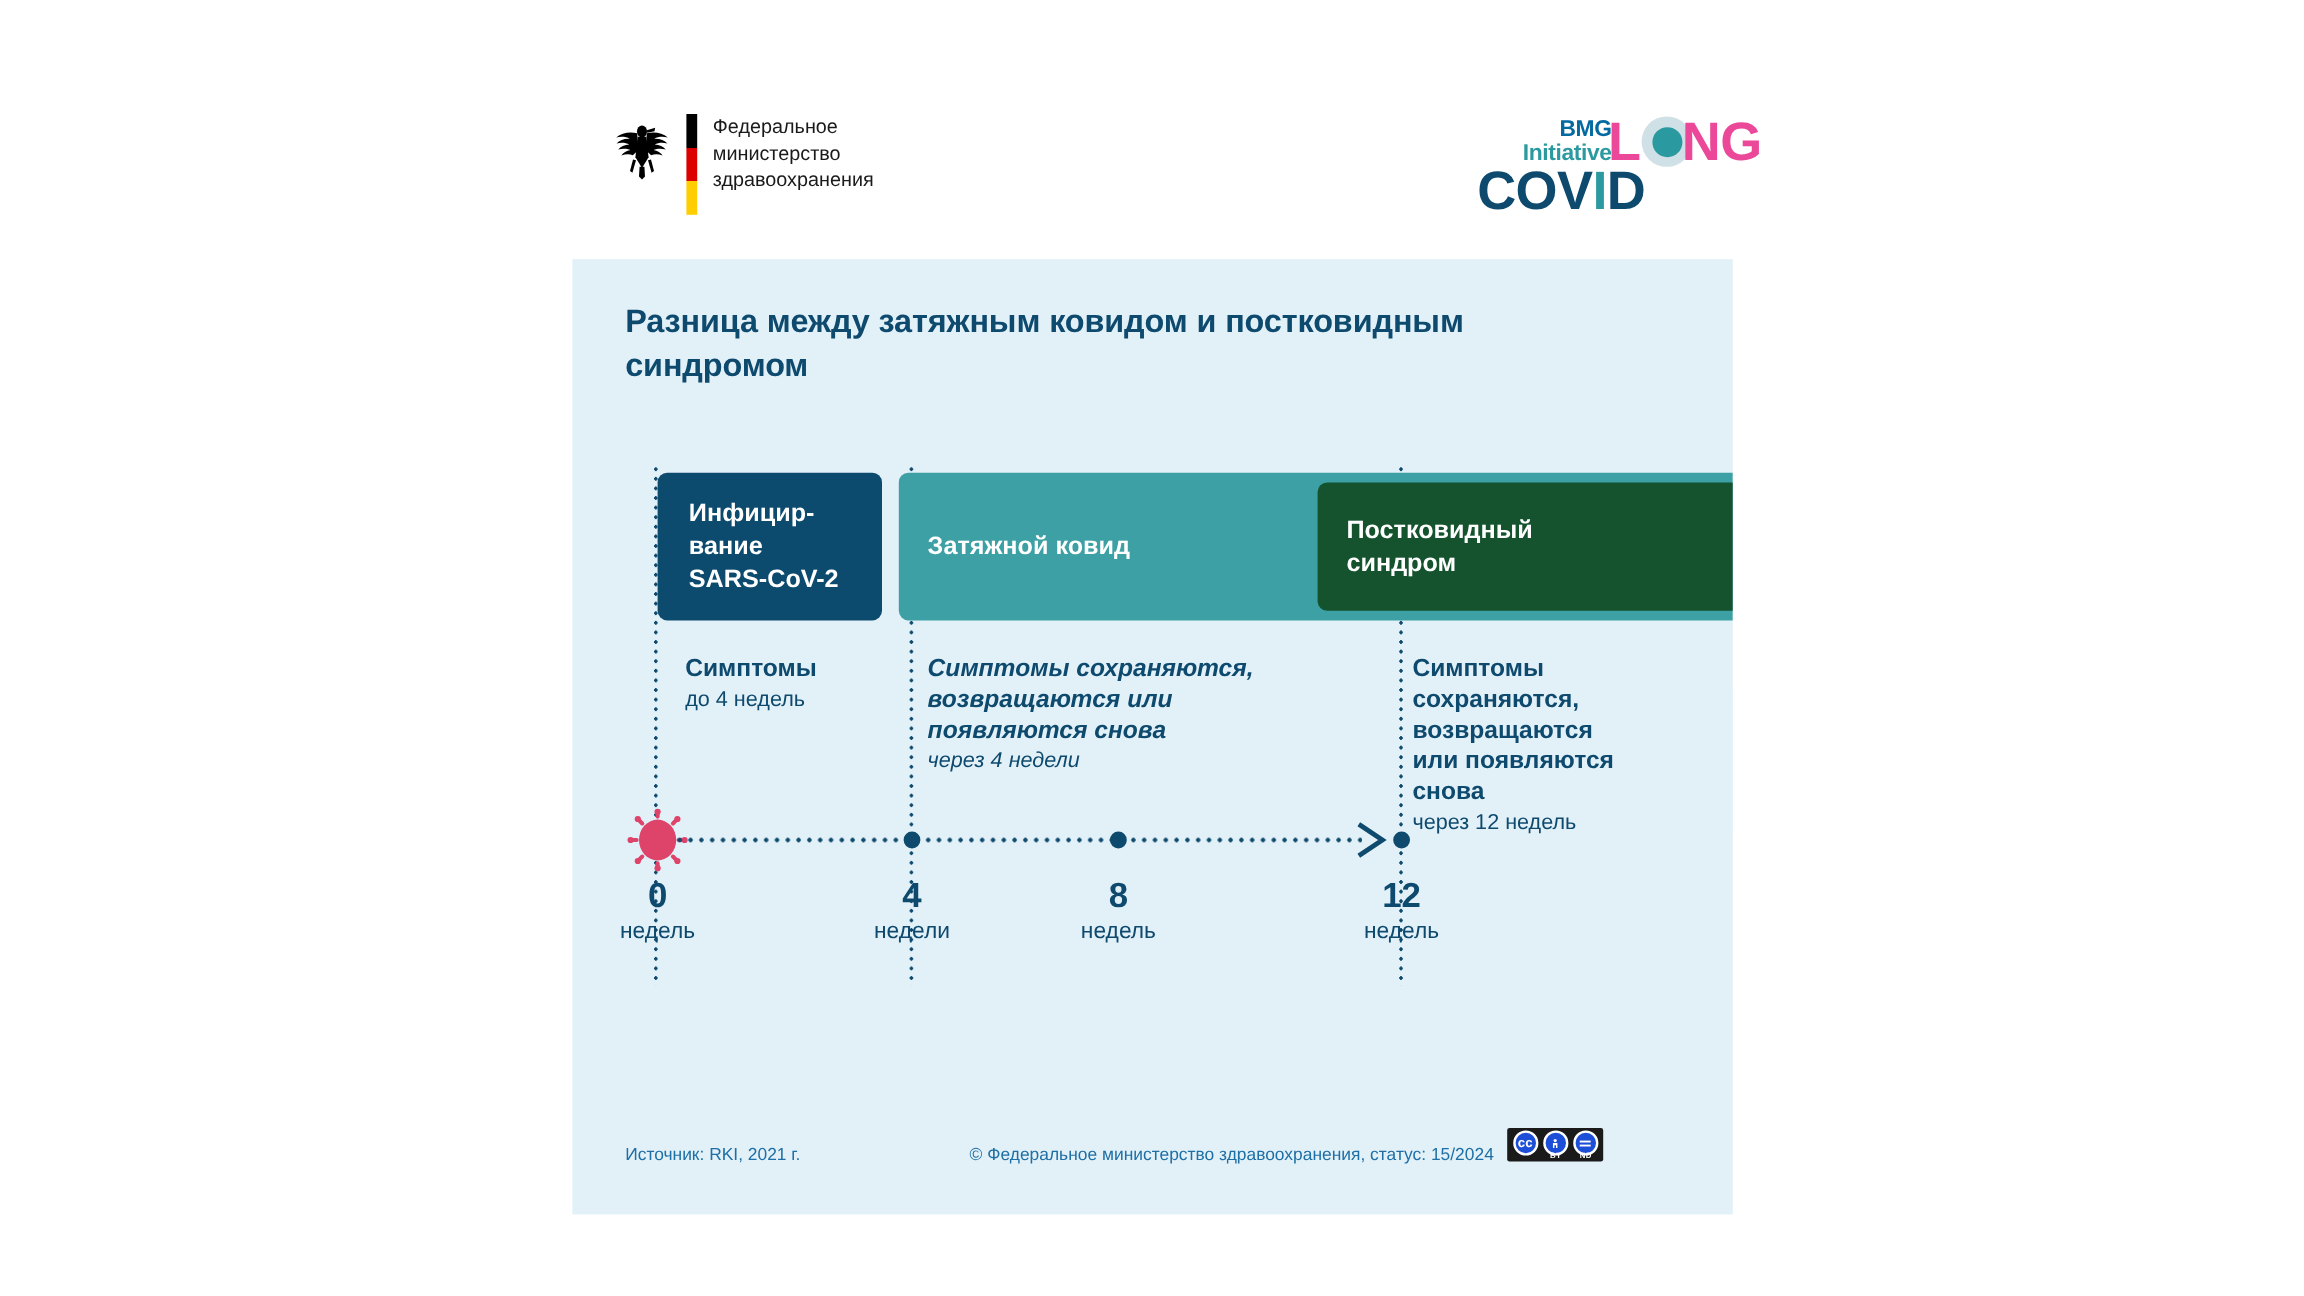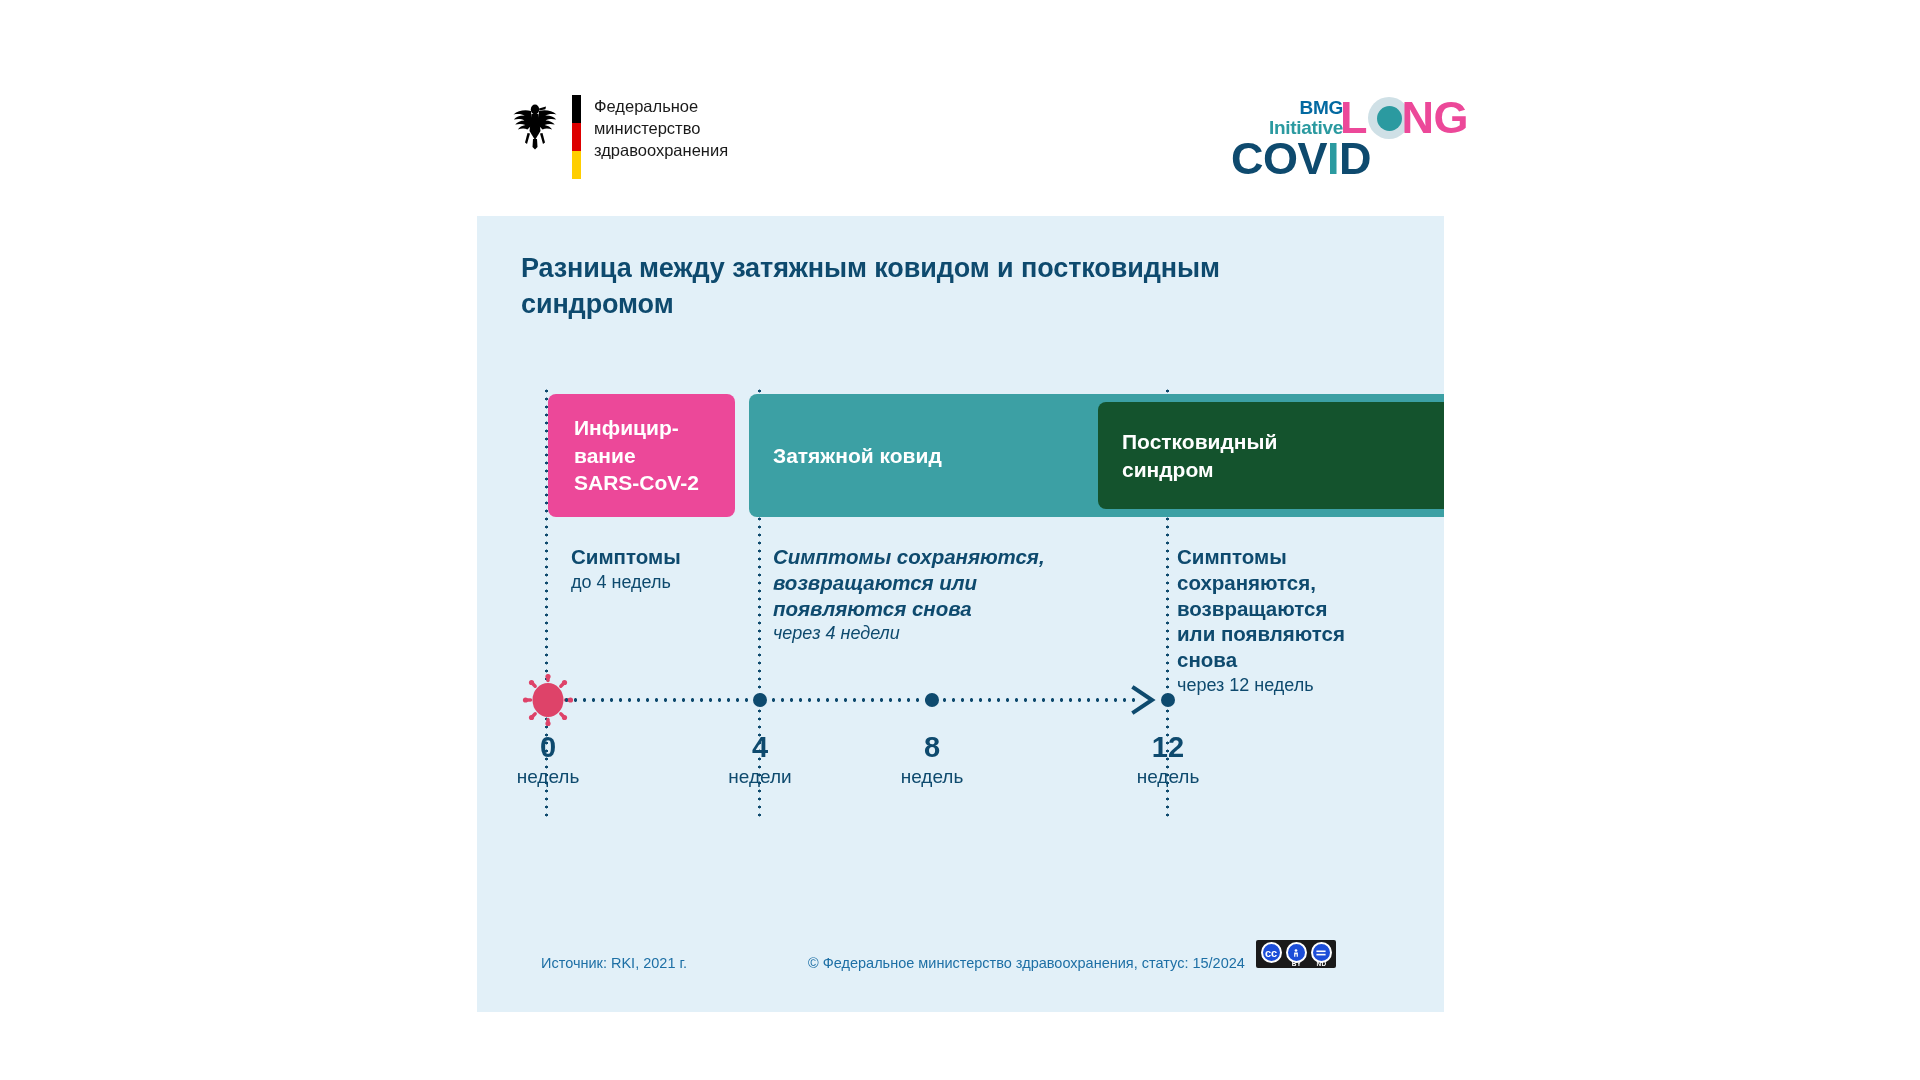--- a/index.html
+++ b/index.html
@@ -178,21 +178,21 @@
   .bar .bar-label {
     color: #ffffff;
     font-weight: bold;
     font-size: 21px;
     line-height: 1.33;
     white-space: pre-line;
   }
   #bar-infection {
     left: 71px;
     width: 187px;
-    background: #ec4899;
+    background: #0c4a6e;
     border-radius: 8px;
   }
   #bar-infection .bar-label { padding-left: 26px; }
 
   #bar-longcovid {
     left: 272px;
     width: 695px;
     background: #3CA0A4;
     border-radius: 8px 0 0 8px;
     align-items: center;
@@ -322,21 +322,20 @@
     top: 710px;
     width: 967px;
     height: 86px;
   }
   #source-note {
     position: absolute;
     left: 44px;
     top: 29px;
     font-size: 14.5px;
     color: #1D6FA5;
-    margin-left: 20px;
   }
   #copyright-note {
     position: absolute;
     left: 331px;
     top: 29px;
     font-size: 14.5px;
     color: #1D6FA5;
   }
   #cc-badge {
     position: absolute;

